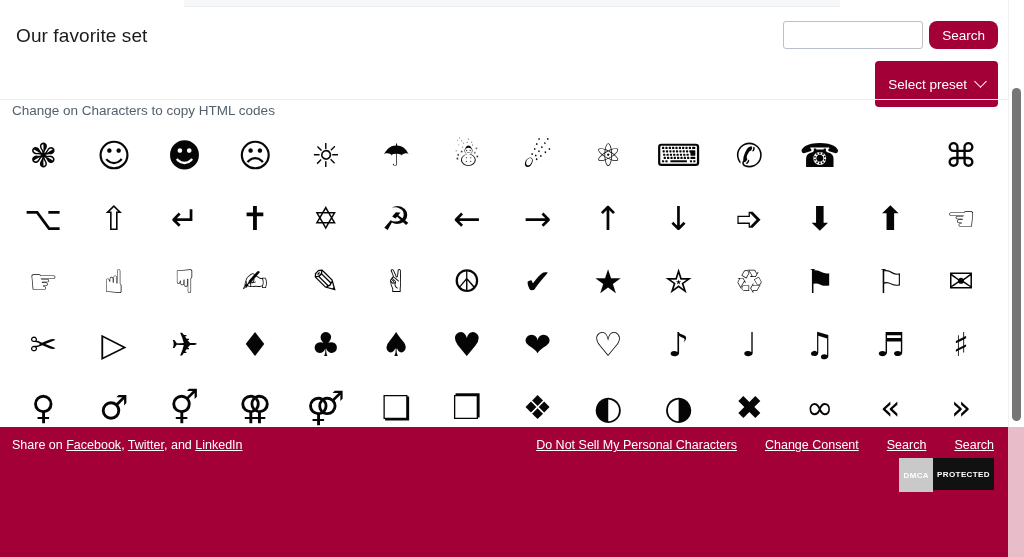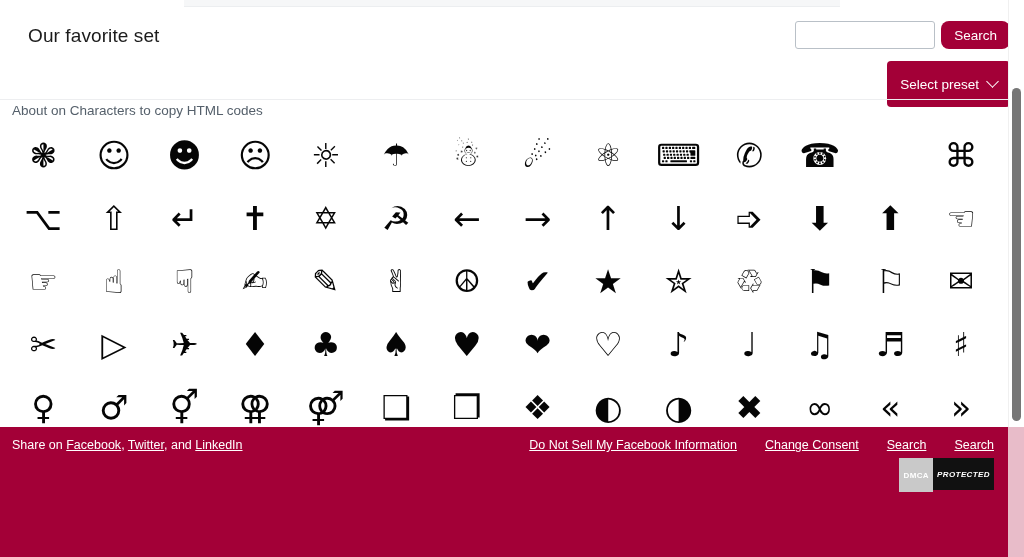--- a/index.html
+++ b/index.html
@@ -22,21 +22,21 @@
     position: absolute;
     left: 184px; top: 0;
     width: 656px; height: 7px;
     background: #f6f7f8;
     border-bottom: 1px solid #eceef0;
   }
 
   
   .header {
     position: absolute;
-    left: 16px; top: 7px;
+    left: 4px; top: 7px;
     width: 1008px; height: 90px; padding-left: 23px;
   }
   .page-title {
     position: absolute;
     left: 12px; top: 18px;
     font-size: 19px;
     color: #1b1b1b;
     font-weight: 400;
     letter-spacing: 0.1px;
     white-space: nowrap;
@@ -182,21 +182,21 @@
   .dmca-l {
     background: #c9c9c9;
     color: #ffffff;
     padding: 17px 4px;
     display: flex; align-items: center;
   }
   .dmca-r {
     background: #111111;
     color: #ffffff;
     padding: 16px 4px;
-    display: flex; align-items: center; font-style: italic;
+    display: flex; align-items: center;
   }
 
   
   .scroll-track {
     position: absolute;
     right: 0; top: 0;
     width: 16px; height: 557px;
     background: #ffffff;
     border-left: 1px solid #f0f0f0;
   }
@@ -230,21 +230,21 @@
       <button class="search-btn">Search</button>
     </div>
 
     <button class="preset-btn">
       <span>Select preset</span>
       <span class="chev"></span>
     </button>
   </div>
 
   <div class="hint-rule"></div>
-  <div class="hint">About on Characters to copy HTML codes</div>
+  <div class="hint">Change on Characters to copy HTML codes</div>
 
   <div class="grid" id="char-grid">
       <div class="cell">❃</div>
       <div class="cell">☺</div>
       <div class="cell">☻</div>
       <div class="cell">☹</div>
       <div class="cell">☼</div>
       <div class="cell emoji">☂</div>
       <div class="cell emoji">☃</div>
       <div class="cell">☄</div>
@@ -312,21 +312,21 @@
       <div class="cell">»</div>
       <div class="cell">‹</div>
       <div class="cell">›</div>
       <div class="cell small">“</div>
     </div>
 
   <div class="footer">
     <div class="footer-inner">
       <div class="share" id="share-line">Share on <a href="#">Facebook</a>, <a href="#">Twitter</a>, and <a href="#">LinkedIn</a></div>
       <div class="foot-links" id="foot-links">
-          <a href="#" class="flink">Do Not Sell My Facebook Information</a>
+          <a href="#" class="flink">Do Not Sell My Personal Characters</a>
           <a href="#" class="flink">Change Consent</a>
           <a href="#" class="flink">Search</a>
           <a href="#" class="flink">Search</a>
         </div>
       <div class="dmca">
         <span class="dmca-l">DMCA</span>
         <span class="dmca-r">PROTECTED</span>
       </div>
     </div>
   </div>

